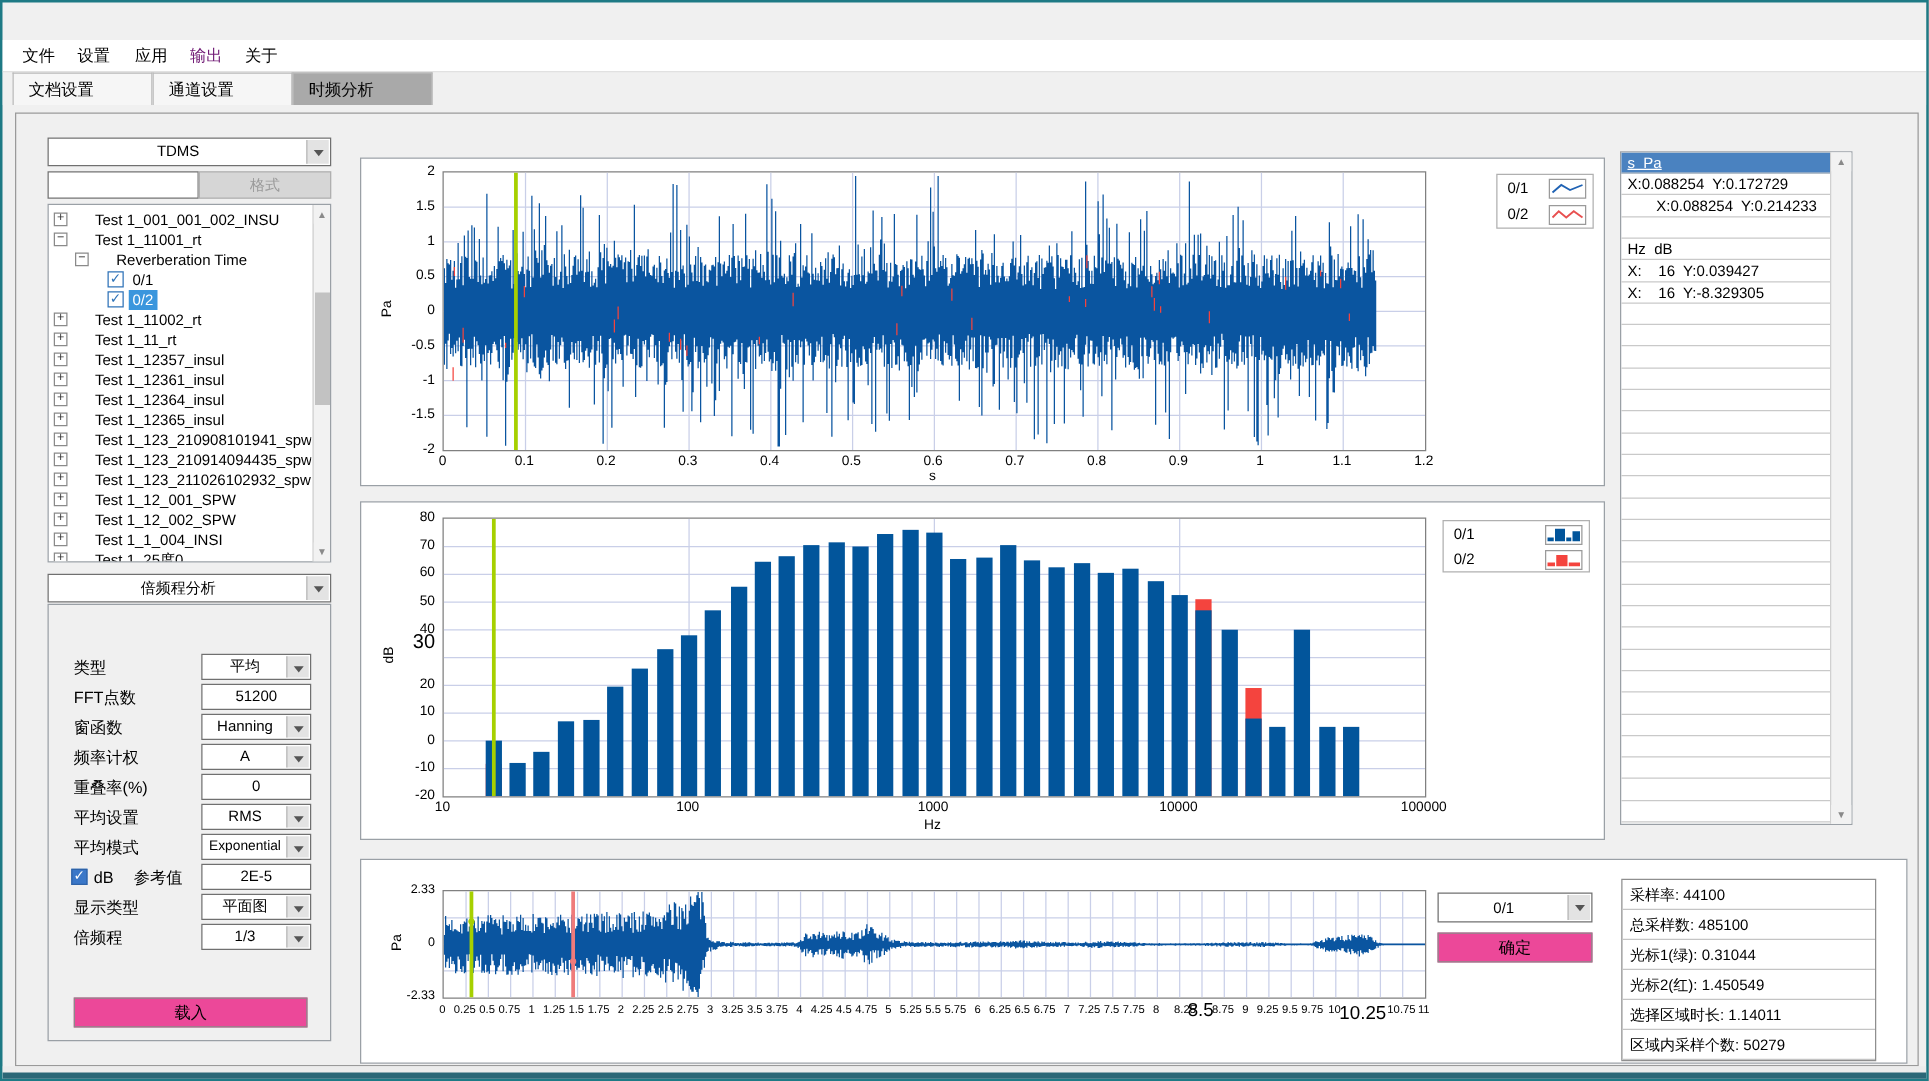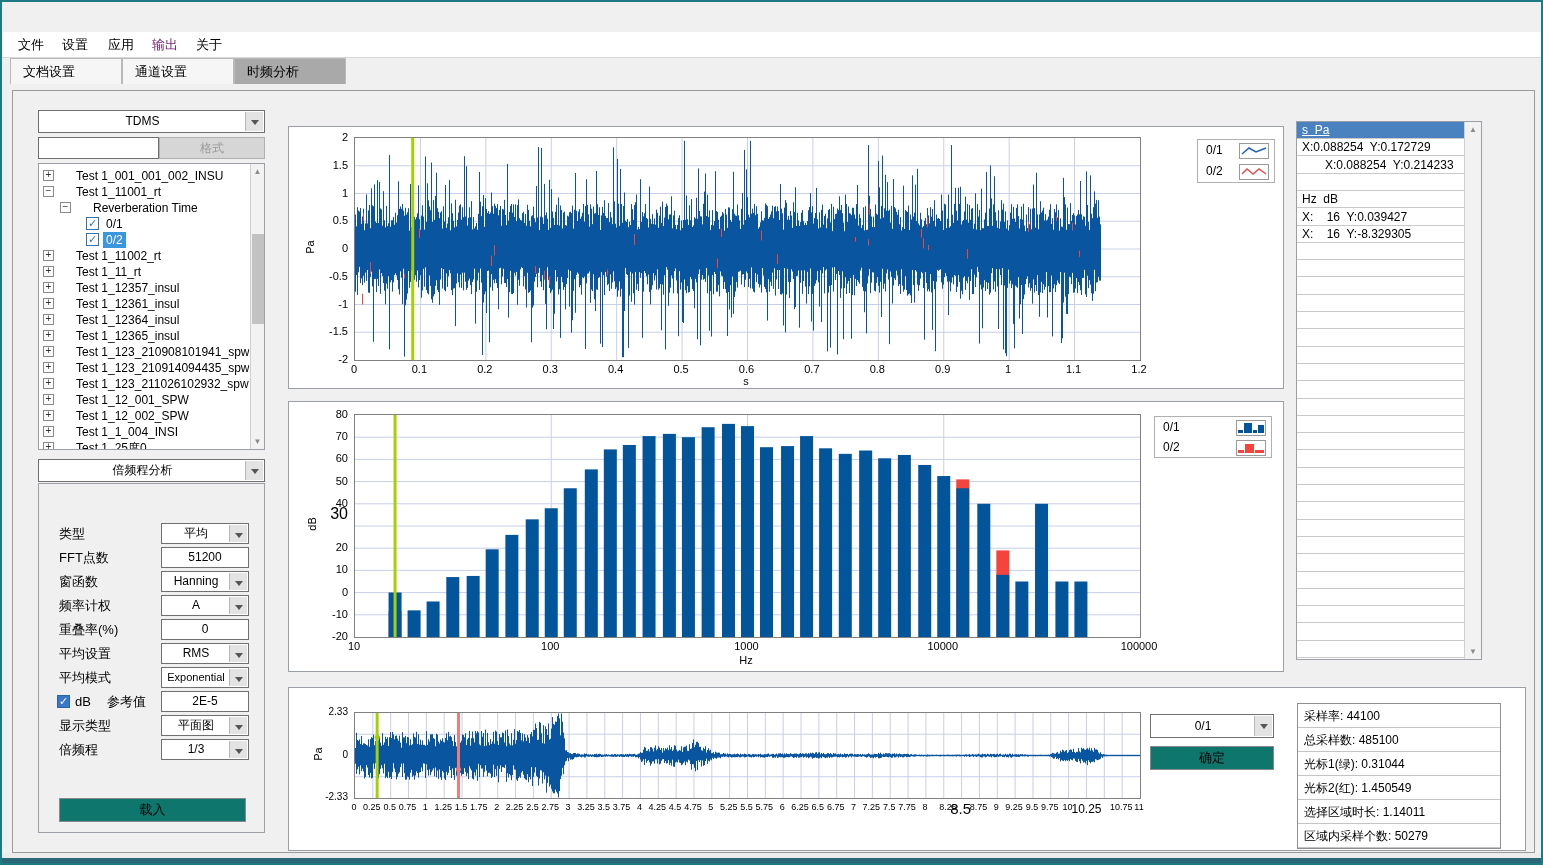--- a/index.html
+++ b/index.html
@@ -24,21 +24,21 @@
   
   .main{position:absolute;left:10px;top:88px;width:1523px;height:763px;background:#f0f0f0;border:1px solid #9a9a9a;box-sizing:border-box;}
   .panel{position:absolute;background:#fff;border:1px solid #9aa0a6;box-sizing:border-box;}
   .graypanel{position:absolute;background:#f0f0f0;border:1px solid #9aa0a6;box-sizing:border-box;}
   
   .sel{position:absolute;background:#fff;border:1px solid #707070;box-sizing:border-box;}
   .sel .txt{position:absolute;left:0;right:18px;top:0;bottom:0;text-align:center;line-height:20px;overflow:hidden;}
   .sel .arrow{position:absolute;right:1px;top:1px;bottom:1px;width:17px;background:#e3e3e3;border-left:1px solid #b8b8b8;}
   .sel .arrow:after{content:"";position:absolute;left:5px;top:8px;border:4px solid transparent;border-top:5px solid #555;}
   .inputbox{position:absolute;background:#fff;border:1px solid #707070;box-sizing:border-box;text-align:center;line-height:20px;}
-  .btn{position:absolute;background:#0f766e;border:1px solid #8a8a8a;box-sizing:border-box;text-align:center;}
+  .btn{position:absolute;background:#ec4899;border:1px solid #8a8a8a;box-sizing:border-box;text-align:center;}
   .btn.disabled{background:#d6d6d6;color:#9a9a9a;border-color:#b0b0b0;}
   
   .treerow{position:absolute;left:1px;height:16px;line-height:15px;white-space:nowrap;}
   .expander{position:absolute;top:2px;width:11px;height:11px;background:#fff;border:1px solid #8a8a8a;box-sizing:border-box;
             font-size:10px;line-height:8px;text-align:center;color:#333;}
   .cbox{position:absolute;top:1px;width:13px;height:13px;background:#fff;border:1px solid #2f73b8;box-sizing:border-box;
         color:#2f73b8;font-size:11px;line-height:11px;text-align:center;font-weight:bold;}
   .treelabel{position:absolute;top:0;padding:0 3px;height:16px;line-height:16px;}
   .treelabel.selected{background:#3a96dd;color:#fff;}
   
@@ -500,21 +500,21 @@
         <div class="ticklabel" style="left: 604.068px; top: 114px; width: 28px; font-size: 9px;">7.75</div>
         <div class="ticklabel" style="left: 621.909px; top: 114px; width: 28px; font-size: 9px;">8</div>
         <div class="ticklabel" style="left: 639.75px; top: 114px; width: 28px; font-size: 9px; text-align: right;">8.25</div>
         <div class="ticklabel" style="left: 657.591px; top: 112px; width: 28px; font-size: 15px;">8.5</div>
         <div class="ticklabel" style="left: 675.432px; top: 114px; width: 28px; font-size: 9px;">8.75</div>
         <div class="ticklabel" style="left: 693.273px; top: 114px; width: 28px; font-size: 9px;">9</div>
         <div class="ticklabel" style="left: 711.114px; top: 114px; width: 28px; font-size: 9px;">9.25</div>
         <div class="ticklabel" style="left: 728.955px; top: 114px; width: 28px; font-size: 9px;">9.5</div>
         <div class="ticklabel" style="left: 746.795px; top: 114px; width: 28px; font-size: 9px;">9.75</div>
         <div class="ticklabel" style="left: 764.636px; top: 114px; width: 28px; font-size: 9px;">10</div>
-        <div class="ticklabel" style="left: 782.477px; top: 114px; width: 28px; font-size: 12px; text-align: center;">10.25</div>
+        <div class="ticklabel" style="left: 782.477px; top: 114px; width: 28px; font-size: 15px; text-align: center;">10.25</div>
         <div class="ticklabel" style="left: 818.159px; top: 114px; width: 28px; font-size: 9px;">10.75</div>
         <div class="ticklabel" style="left: 836px; top: 114px; width: 28px; font-size: 9px;">11</div>
       </div>
 
     <div class="panel" id="rightPanel" style="left:1283px;top:30px;width:186px;height:539px;">
       <div id="rightRows" style="position:absolute;left:0;top:0;right:17px;bottom:0;overflow:hidden;">
           <div class="rrow hdr" style="top: 0px; text-decoration: underline;">s  Pa</div>
           <div class="rrow" style="top: 17.3px;">X:0.088254  Y:0.172729</div>
           <div class="rrow" style="top: 34.6px; padding-left: 28px;">X:0.088254  Y:0.214233</div>
           <div class="rrow" style="top: 51.9px;"></div>

